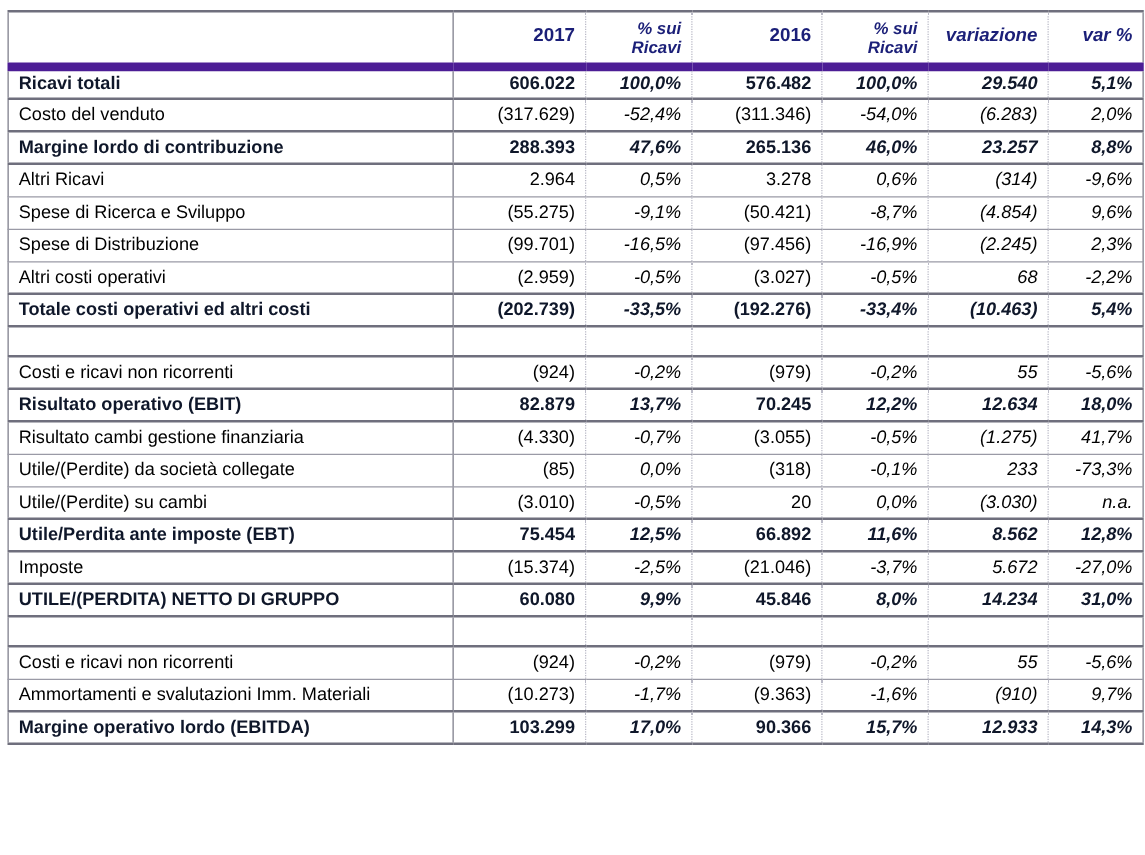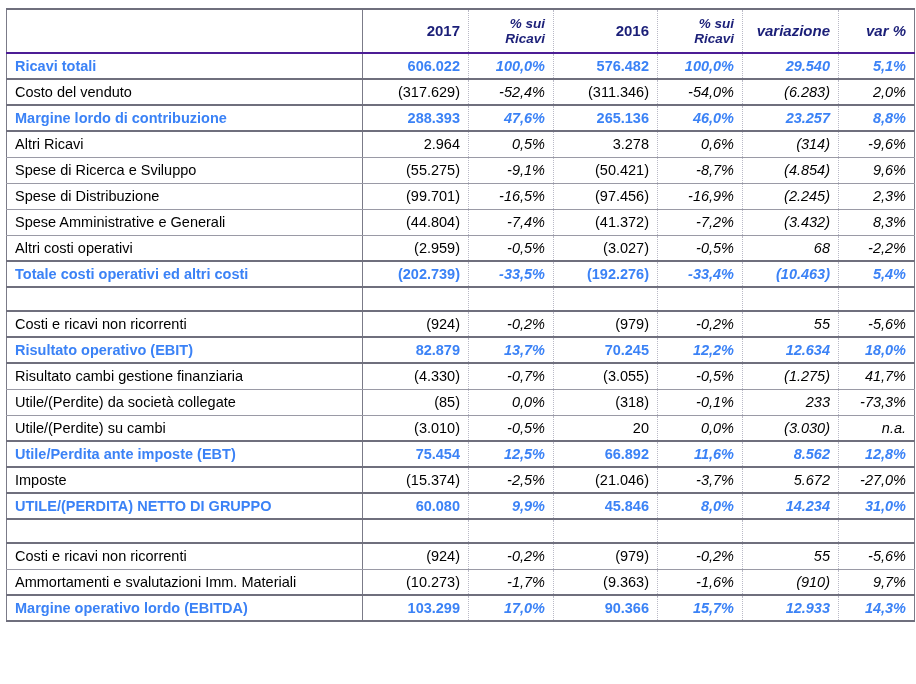--- a/index.html
+++ b/index.html
@@ -69,40 +69,40 @@
     border-right: 1px solid #7b7b88;
   }
 
   
   table.fin tr.r-head td { border-top: 2px solid #6f6f7d; }
   table.fin tr.r-last td { border-bottom: 2px solid #6f6f7d; }
 
   
   tr.r-head td {
     height: 44px;
-    border-bottom: 2px solid #4c1d95;
+    border-bottom: 7px solid #4c1d95;
   }
   tr.r-head td.col-num {
     color: #1b1f78;
     font-weight: bold;
     font-size: 15px;
     line-height: 1.12;
     white-space: normal;
   }
   tr.r-head td.hdr-pct {
     font-style: italic;
     font-weight: bold;
     font-size: 13.5px;
   }
   tr.r-head td.hdr-wrap .l1,
   tr.r-head td.hdr-wrap .l2 { display: block; text-align: right; }
 
   
   tr.r-bold td {
-    color: #3b82f6;
+    color: #0f172a;
     font-weight: bold;
     border-top: 2px solid #6f6f7d;
     border-bottom: 2px solid #6f6f7d;
   }
   tr.r-bold td.col-label { border-left: 1px solid #7b7b88; }
 
   
   td.ital { font-style: italic; }
 
   
@@ -196,29 +196,20 @@
         <tr class="r-norm">
           <td class="col-label">Spese di Distribuzione</td>
           <td class="col-num">(99.701)</td>
           <td class="col-num ital">-16,5%</td>
           <td class="col-num">(97.456)</td>
           <td class="col-num ital">-16,9%</td>
           <td class="col-num ital">(2.245)</td>
           <td class="col-num ital col-last">2,3%</td>
         </tr>
         <tr class="r-norm">
-          <td class="col-label">Spese Amministrative e Generali</td>
-          <td class="col-num">(44.804)</td>
-          <td class="col-num ital">-7,4%</td>
-          <td class="col-num">(41.372)</td>
-          <td class="col-num ital">-7,2%</td>
-          <td class="col-num ital">(3.432)</td>
-          <td class="col-num ital col-last">8,3%</td>
-        </tr>
-        <tr class="r-norm">
           <td class="col-label">Altri costi operativi</td>
           <td class="col-num">(2.959)</td>
           <td class="col-num ital">-0,5%</td>
           <td class="col-num">(3.027)</td>
           <td class="col-num ital">-0,5%</td>
           <td class="col-num ital">68</td>
           <td class="col-num ital col-last">-2,2%</td>
         </tr>
         <tr class="r-bold">
           <td class="col-label">Totale costi operativi ed altri costi</td>

